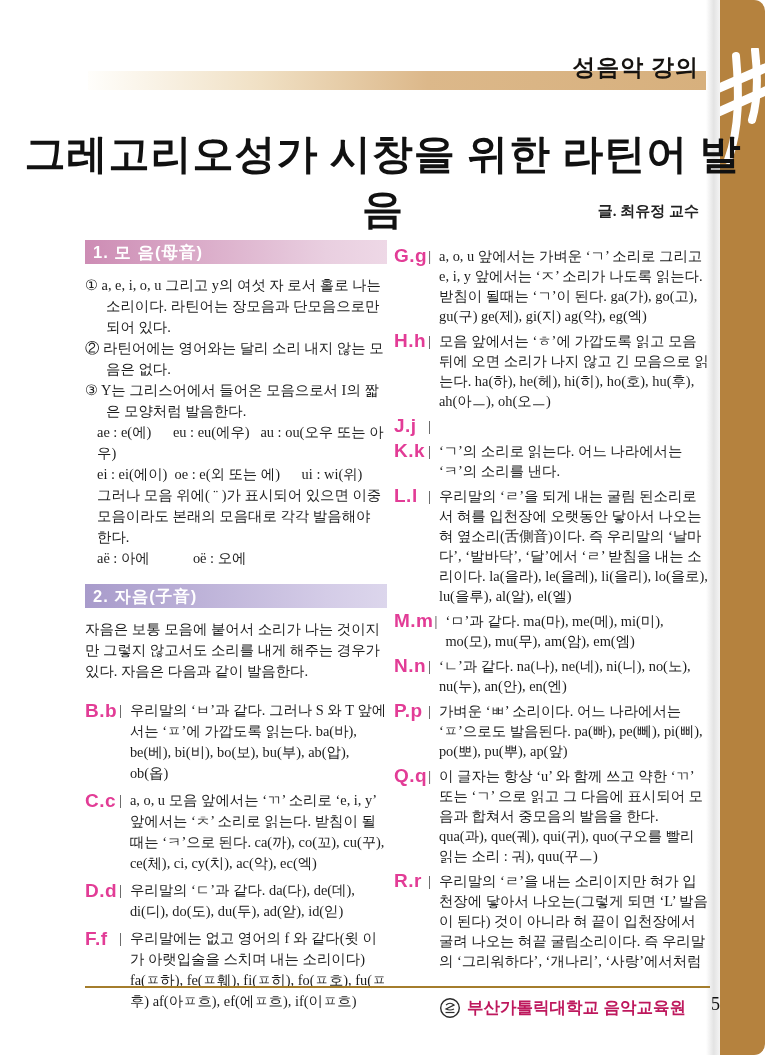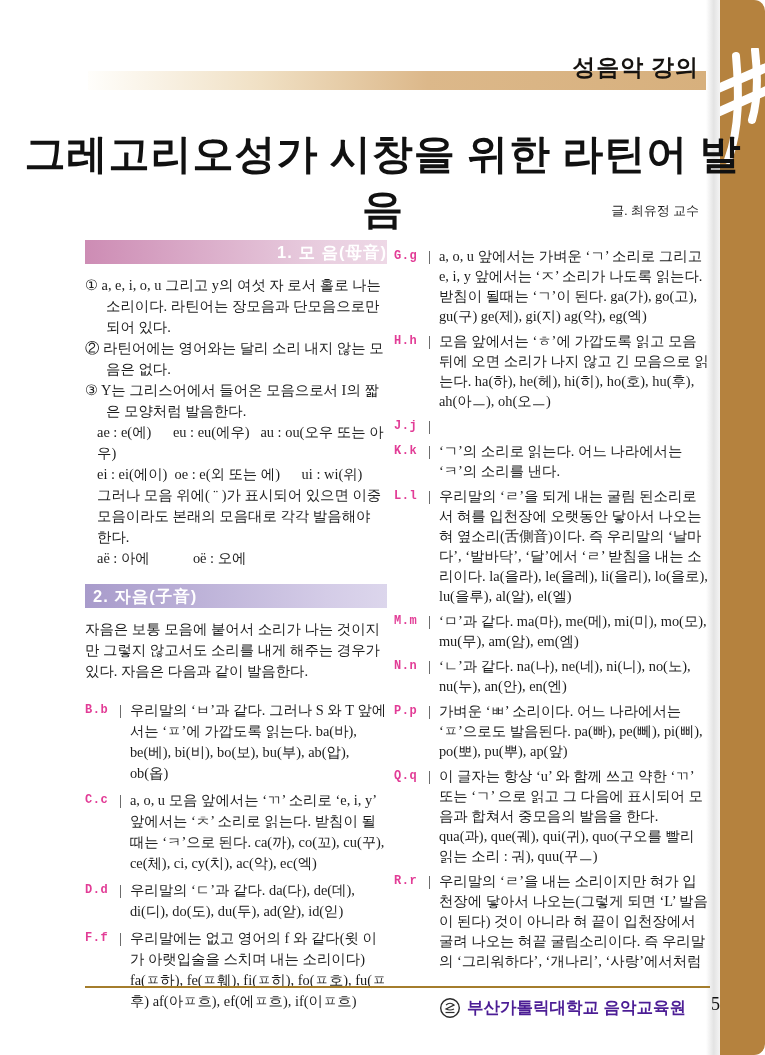--- a/index.html
+++ b/index.html
@@ -12,43 +12,43 @@
   .sidebar svg { position:absolute; left:-6px; top:48px; }
   .page-edge { position:absolute; top:0; left:706px; width:14px; height:1055px;
     background:linear-gradient(to right,#ffffff 0%,#e3e3e3 55%,#f4f4f4 100%); }
   
   .header-band { position:absolute; left:88px; top:71px; width:618px; height:19px;
     background:linear-gradient(to right,#fffefb 0%,#f0e0c4 28%,#dcb88a 55%,#d7b07d 100%); }
   .header-tag { position:absolute; top:52px; right:66px; font-size:23px; font-weight:bold;
     letter-spacing:1px; color:#161310; }
   .page-title { position:absolute; top:127px; left:5px; width:756px; text-align:center;
     font-size:41px; font-weight:bold; letter-spacing:1px; color:#111; }
-  .byline { position:absolute; top:202px; right:66px; font-size:13px; font-weight:normal; color:#222; }
+  .byline { position:absolute; top:202px; right:66px; font-size:15px; font-weight:bold; color:#222; }
   
   .col { position:absolute; top:240px; }
   .col-left  { left:85px;  width:302px; font-size:14.4px; line-height:21px; }
   .col-right { left:394px; width:316px; font-size:14.4px; line-height:20px; padding-top:6px; }
   .secbar { height:24px; line-height:24px; color:#fff; padding-left:8px; margin-bottom:11px;
     font-family:"Liberation Sans","DejaVu Sans",sans-serif; font-weight:bold; font-size:16.5px; letter-spacing:1px; }
-  .secbar-pink   { background:linear-gradient(to right,#cd8cb4 0%,#e9cfe0 80%,#eed8e6 100%);text-align:right; }
+  .secbar-pink   { background:linear-gradient(to right,#cd8cb4 0%,#e9cfe0 80%,#eed8e6 100%); }
   .secbar-purple { background:linear-gradient(to right,#a89bcb 0%,#d4cce7 80%,#dcd6ec 100%); margin-top:15px; }
   .vitem { padding-left:21px; text-indent:-21px; }
   .vline { padding-left:12px; white-space:pre-wrap; }
   .intro { margin:0 0 18px 0; }
   .entry { display:flex; margin-bottom:5px; }
   .col-left .entry { margin-bottom:6px; }
-  .entry-label { flex:0 0 33px; color:#e23c96; font-family:Liberation Mono, monospace;
-    font-weight:bold; font-size:12px; letter-spacing:0.5px; }
+  .entry-label { flex:0 0 33px; color:#e23c96; font-family:Liberation Sans, sans-serif;
+    font-weight:bold; font-size:19px; letter-spacing:0.5px; }
   .entry-sep { flex:0 0 auto; margin:0 8px 0 1px; color:#333; }
   .entry-text { flex:1 1 auto; }
   
   .footer-rule { position:absolute; left:85px; top:986px; width:625px; height:2px; background:#a47d2c; }
   .footer { position:absolute; top:997px; left:85px; width:601px; display:flex; justify-content:flex-end;
     align-items:center; gap:6px; font-family:"Liberation Sans","DejaVu Sans",sans-serif;
-    font-weight:bold; font-size:16.5px; color:#4c1d95;text-align:right; }
+    font-weight:bold; font-size:16.5px; color:#be185d;text-align:right; }
   .page-number { position:absolute; left:711px; top:994px; font-size:18px; color:#111;
     font-family:"Liberation Serif",serif; }
 </style>
 </head>
 <body>
 
 <div class="page">
 
   <div class="page-edge"></div>
 

